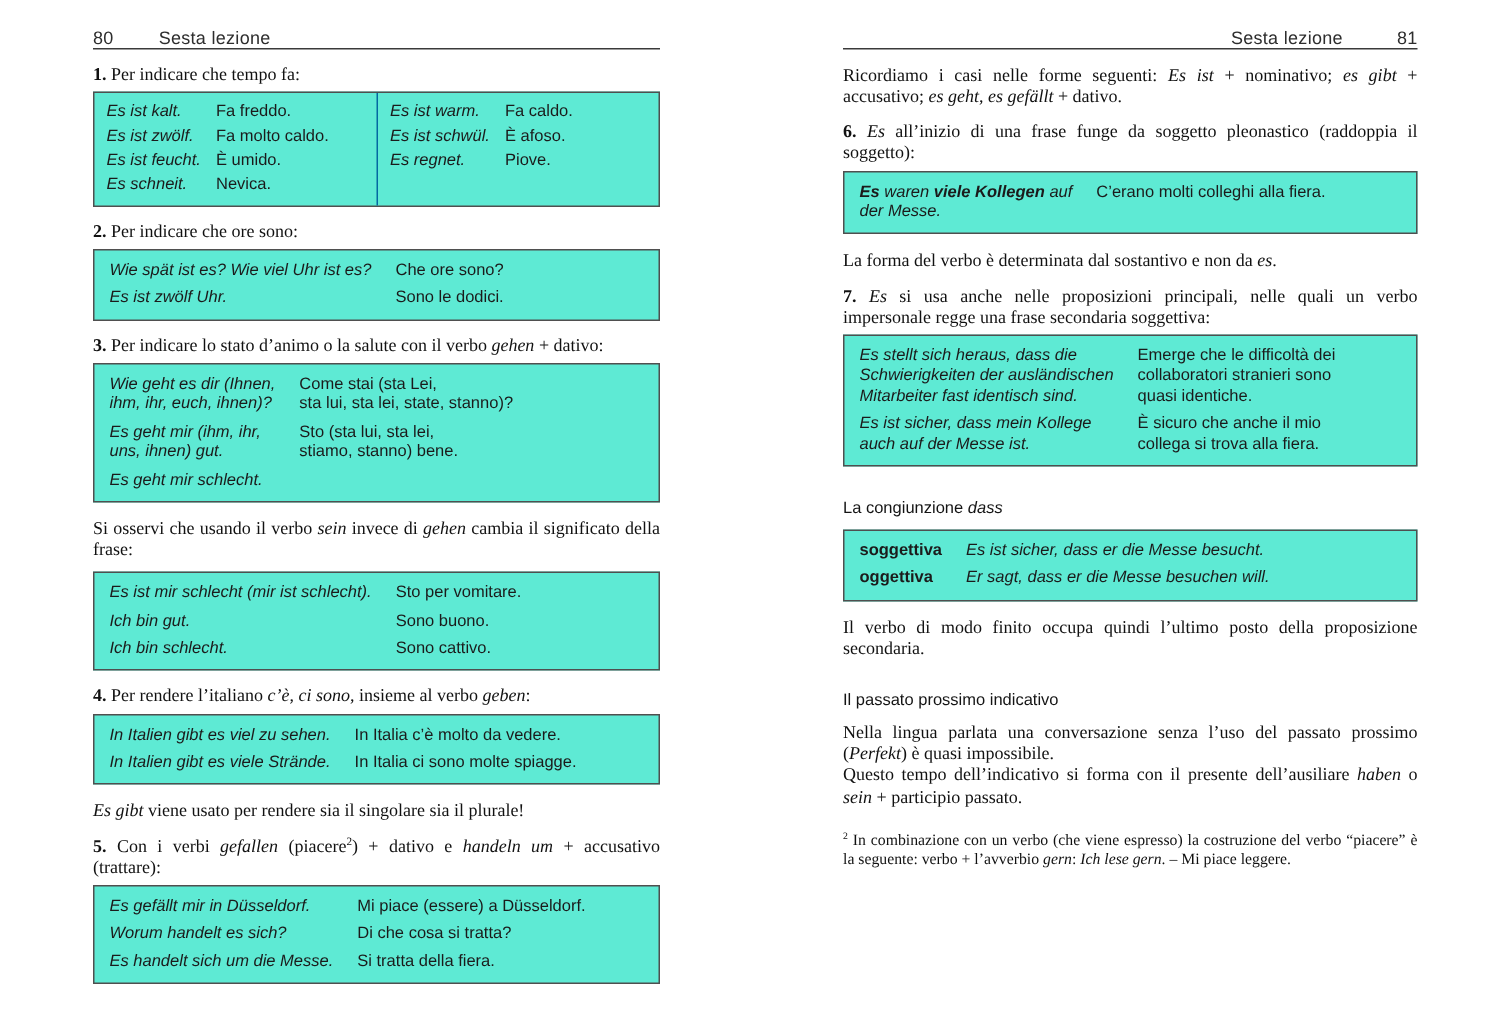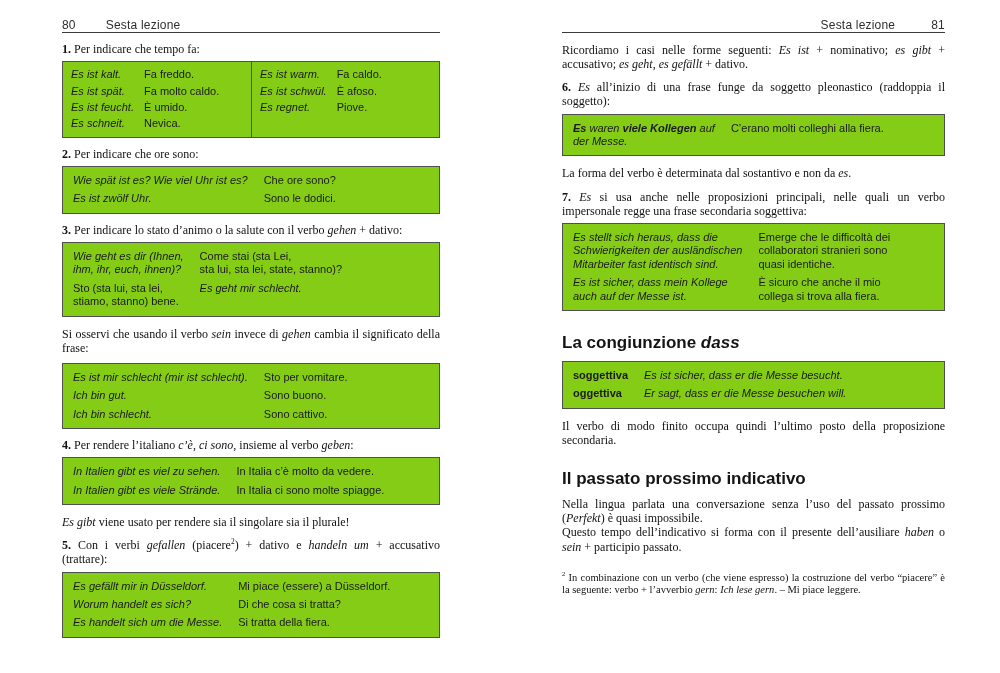--- a/index.html
+++ b/index.html
@@ -20,36 +20,36 @@
   .page-left .pnum{margin-right:30px}
   .page-right .running-head{justify-content:flex-end}
   .page-right .ptitle{margin-right:36px}
 
   p{margin:0;font-size:12px;line-height:1.18;text-align:justify}
   .label{margin:9px 0 5px}
   .para{margin-top:10px}
   .para0{margin-top:0}
 
   .box{
-    background:#84cc16;border:1px solid #4f4f4f;padding:7px 10px;
+    background:#5eead4;border:1px solid #4f4f4f;padding:7px 10px;
     font-family:"Liberation Sans",sans-serif;font-size:11px;line-height:1.22;color:#1b1b1b;
   }
   .bgrid{display:grid;grid-template-columns:max-content 1fr;column-gap:16px;row-gap:5px;align-content:start}
   .box-split{display:grid;grid-template-columns:1fr 1fr;padding:0}
   .box-split .half{padding:6px 8px;column-gap:10px;row-gap:3px}
   .half+.half{border-left:1px solid #0369a1}
   .dass-grid{}
 
   .de{font-style:italic;white-space:pre-line}
   .it{white-space:pre-line}
   .blabel{font-weight:bold}
   .mt8{margin-top:8px}
 
   .heading{
-    font-family:"Liberation Sans",sans-serif;font-weight:bold;font-size:17px;
+    font-family:"Liberation Sans",sans-serif;font-weight:normal;font-size:11px;
     margin:22px 0 8px;text-align:left;color:#141414;
   }
   .footnote{font-size:10.5px;margin-top:16px;line-height:1.25}
   sup{font-size:.62em}
   .seg-i{font-style:italic}
   .seg-b{font-weight:bold}
   .seg-bi{font-weight:bold;font-style:italic}
 </style>
 </head>
 <body>
@@ -58,21 +58,21 @@
   <header class="running-head">
     <span class="pnum">80</span>
     <span class="ptitle">Sesta lezione</span>
   </header>
 
   <p class="label"><span class="seg-b">1.</span><span> Per indicare che tempo fa:</span></p>
   <div class="box box-split">
     <div class="half bgrid">
       <span class="de">Es ist kalt.</span>
       <span class="it">Fa freddo.</span>
-      <span class="de">Es ist spät.</span>
+      <span class="de">Es ist zwölf.</span>
       <span class="it">Fa molto caldo.</span>
       <span class="de">Es ist feucht.</span>
       <span class="it">È umido.</span>
       <span class="de">Es schneit.</span>
       <span class="it">Nevica.</span>
     </div>
     <div class="half bgrid">
       <span class="de">Es ist warm.</span>
       <span class="it">Fa caldo.</span>
       <span class="de">Es ist schwül.</span>
@@ -89,20 +89,22 @@
     <span class="de">Es ist zwölf Uhr.</span>
     <span class="it">Sono le dodici.</span>
   </div>
 
   <p class="label"><span class="seg-b">3.</span><span> Per indicare lo stato d’animo o la salute con il verbo </span><span class="seg-i">gehen</span><span> + dativo:</span></p>
   <div class="box bgrid">
     <span class="de">Wie geht es dir (Ihnen,
 ihm, ihr, euch, ihnen)?</span>
     <span class="it">Come stai (sta Lei,
 sta lui, sta lei, state, stanno)?</span>
+    <span class="de">Es geht mir (ihm, ihr,
+uns, ihnen) gut.</span>
     <span class="it">Sto (sta lui, sta lei,
 stiamo, stanno) bene.</span>
     <span class="de">Es geht mir schlecht.</span>
   </div>
 
   <p class="para"><span>Si osservi che usando il verbo </span><span class="seg-i">sein</span><span> invece di </span><span class="seg-i">gehen</span><span> cambia il significato della frase:</span></p>
   <div class="box bgrid mt8">
     <span class="de">Es ist mir schlecht (mir ist schlecht).</span>
     <span class="it">Sto per vomitare.</span>
     <span class="de">Ich bin gut.</span>

